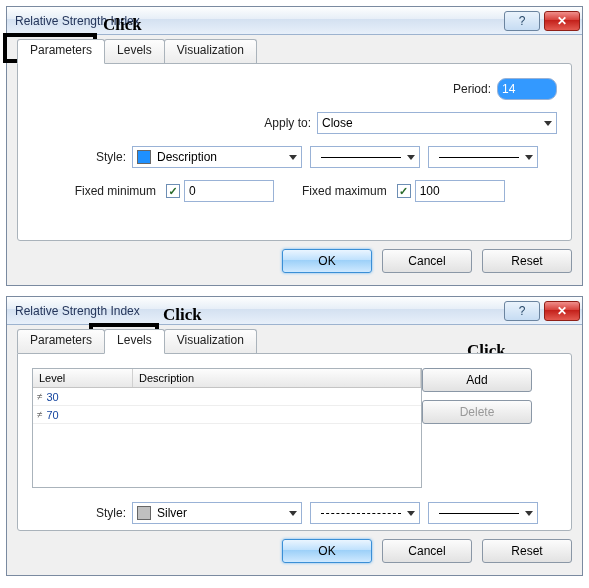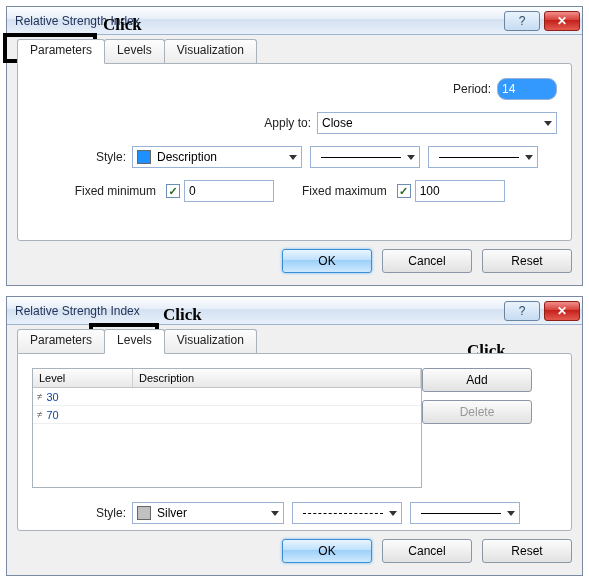--- a/index.html
+++ b/index.html
@@ -360,21 +360,21 @@
           </div>
         </div>
         <div style="flex:1; display:flex; flex-direction:column; gap:8px;">
           <div class="btn" style="width:110px;">Add</div>
           <div class="btn disabled" style="width:110px;">Delete</div>
         </div>
       </div>
 
       <div class="row" style="margin-top:14px; margin-bottom:0;">
         <span class="label" style="width:100px;">Style:</span>
-        <div class="select" style="width:152px;">
+        <div class="select" style="width:170px;">
           <span class="swatch" style="background:#c0c0c0;"></span>
           <span>Silver</span>
           <span class="arrow"></span>
         </div>
         <div class="select" style="width:110px;margin-left:8px;">
           <span class="linepreview dash"></span>
           <span class="arrow"></span>
         </div>
         <div class="select" style="width:110px;margin-left:8px;">
           <span class="linepreview"></span>

